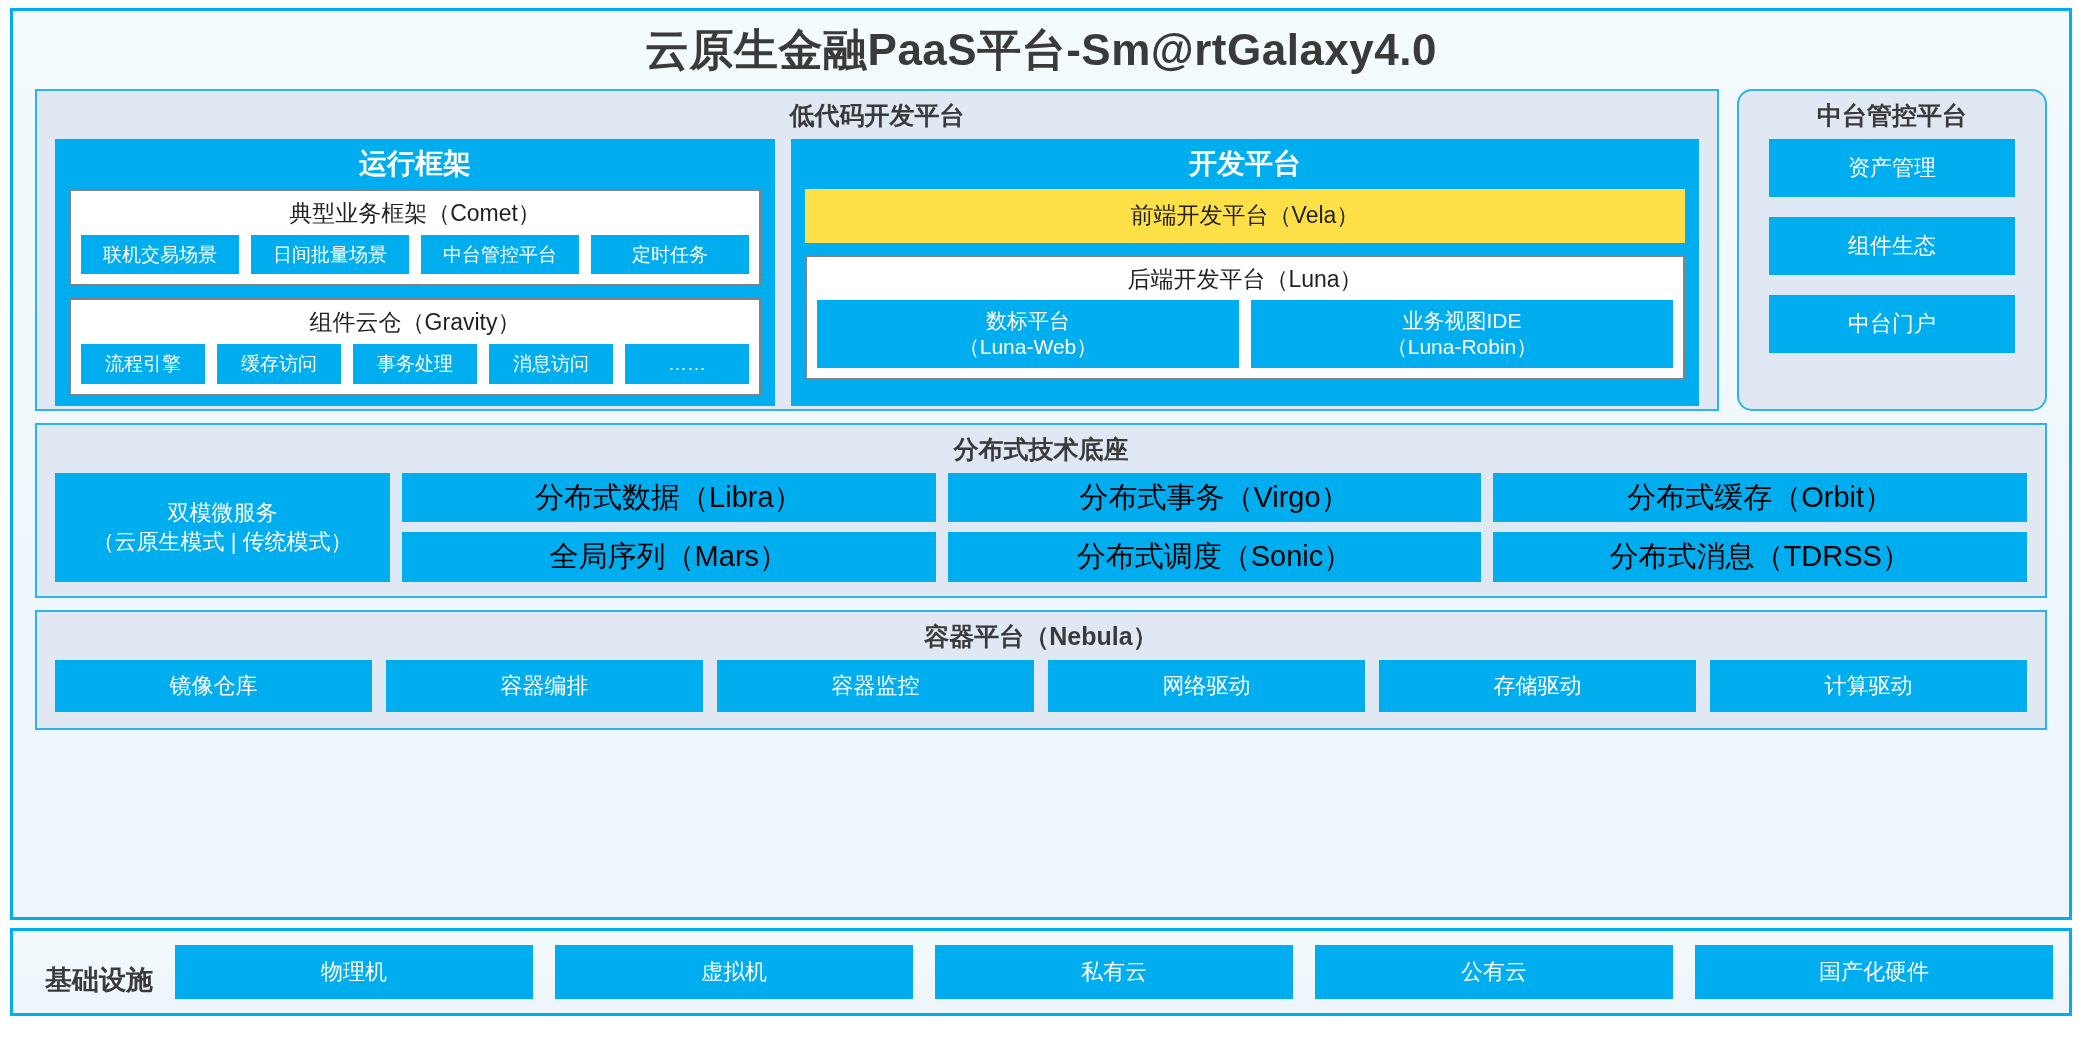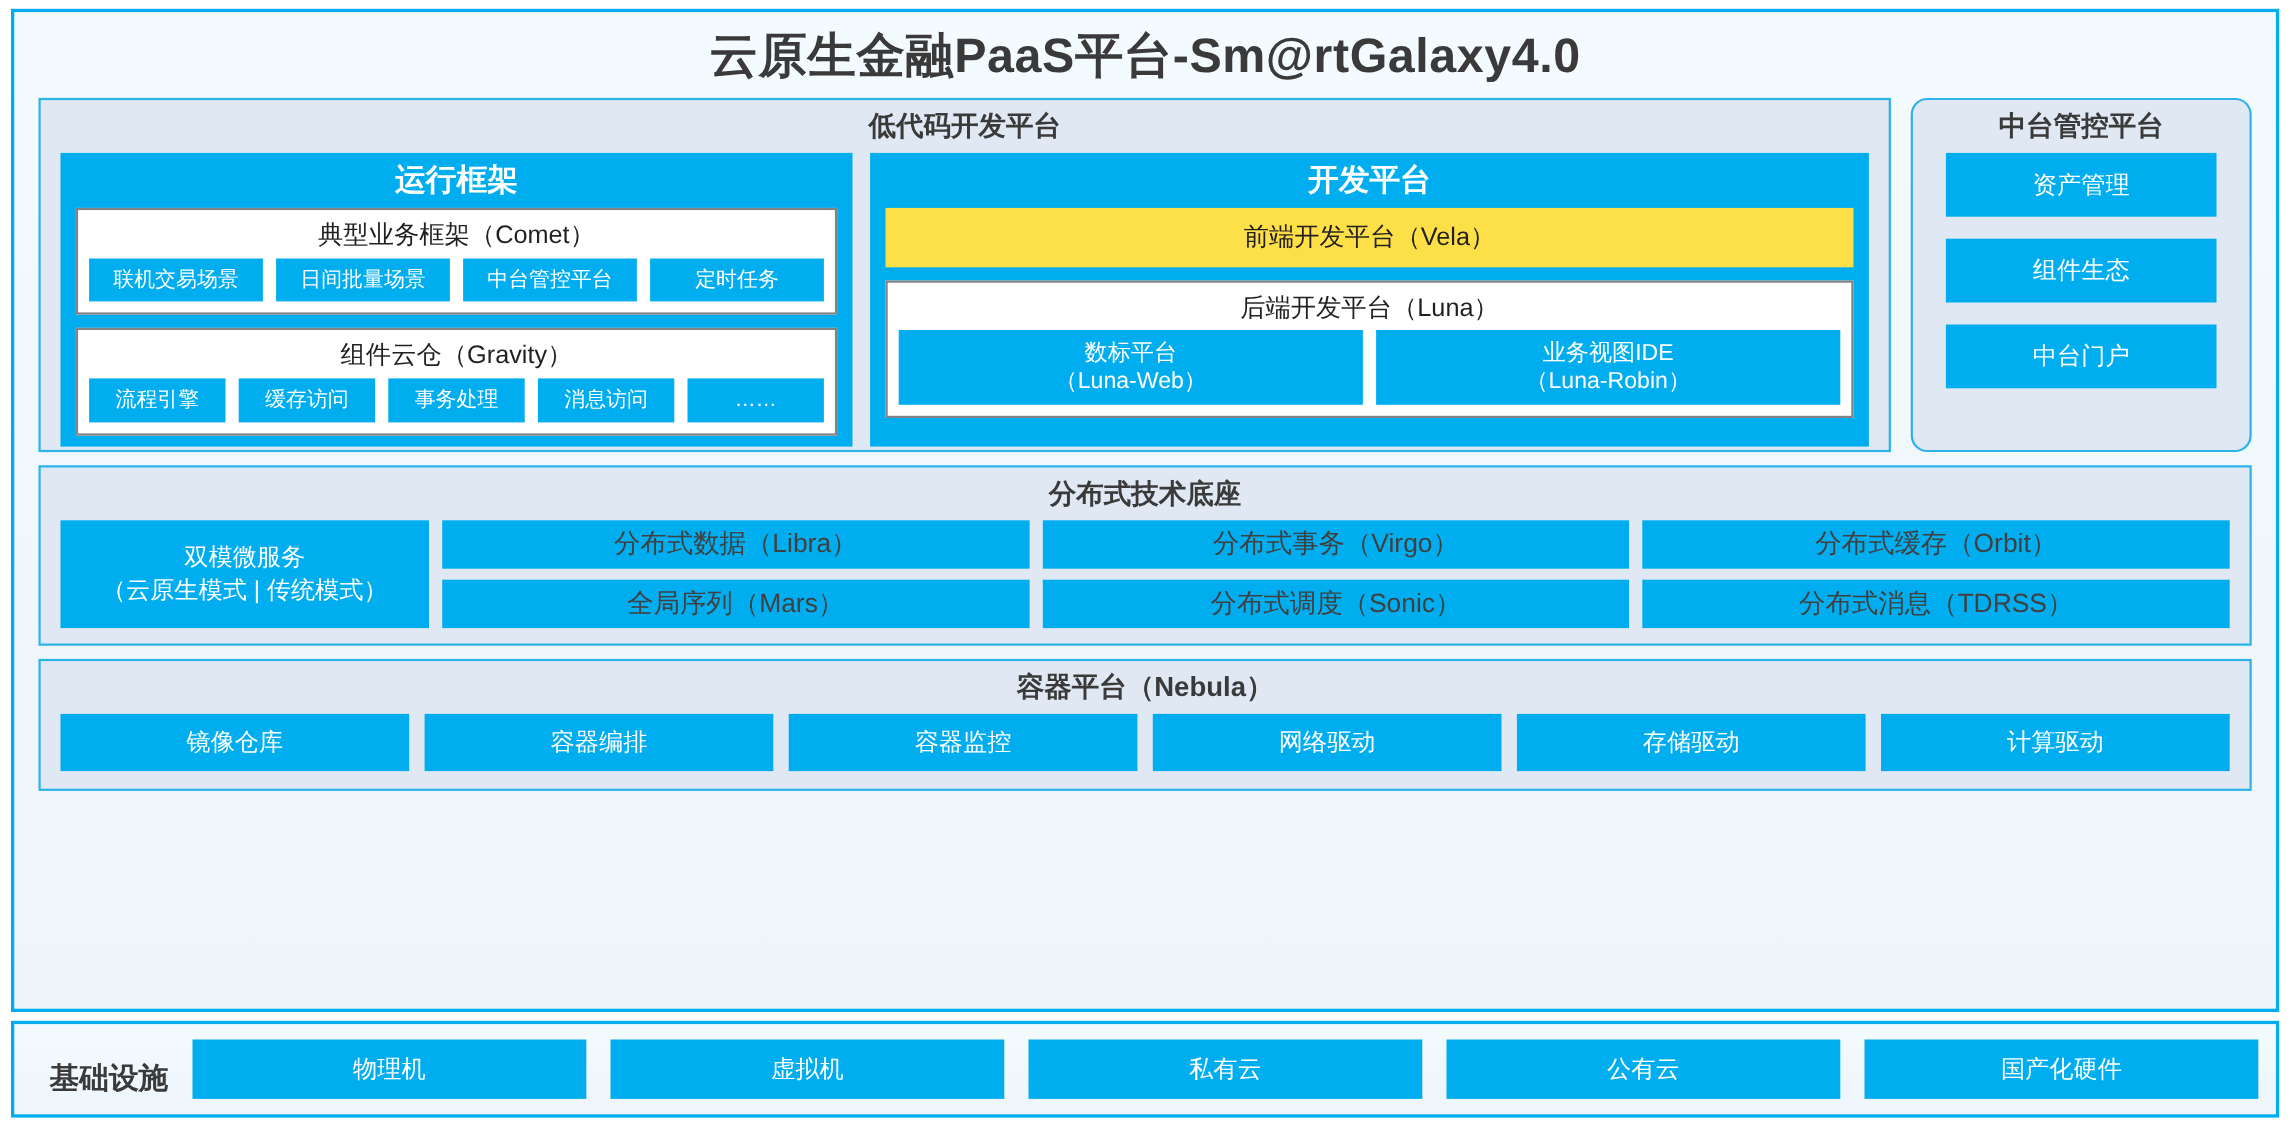--- a/index.html
+++ b/index.html
@@ -217,22 +217,22 @@
     line-height: 1.35;
   }
   .tech-col {
     flex: 1 1 0;
     display: flex;
     flex-direction: column;
     gap: 10px;
   }
   .tech-chip {
     background: #00AEEF;
-    color: #404040;
-    font-size: 24px;
+    color: #000000;
+    font-size: 29px;
     text-align: center;
     padding: 9px 16px;
     flex: 1 1 0;
     display: flex;
     align-items: center;
     justify-content: center;
     line-height: 1.1;
     white-space: nowrap;
   }
 

